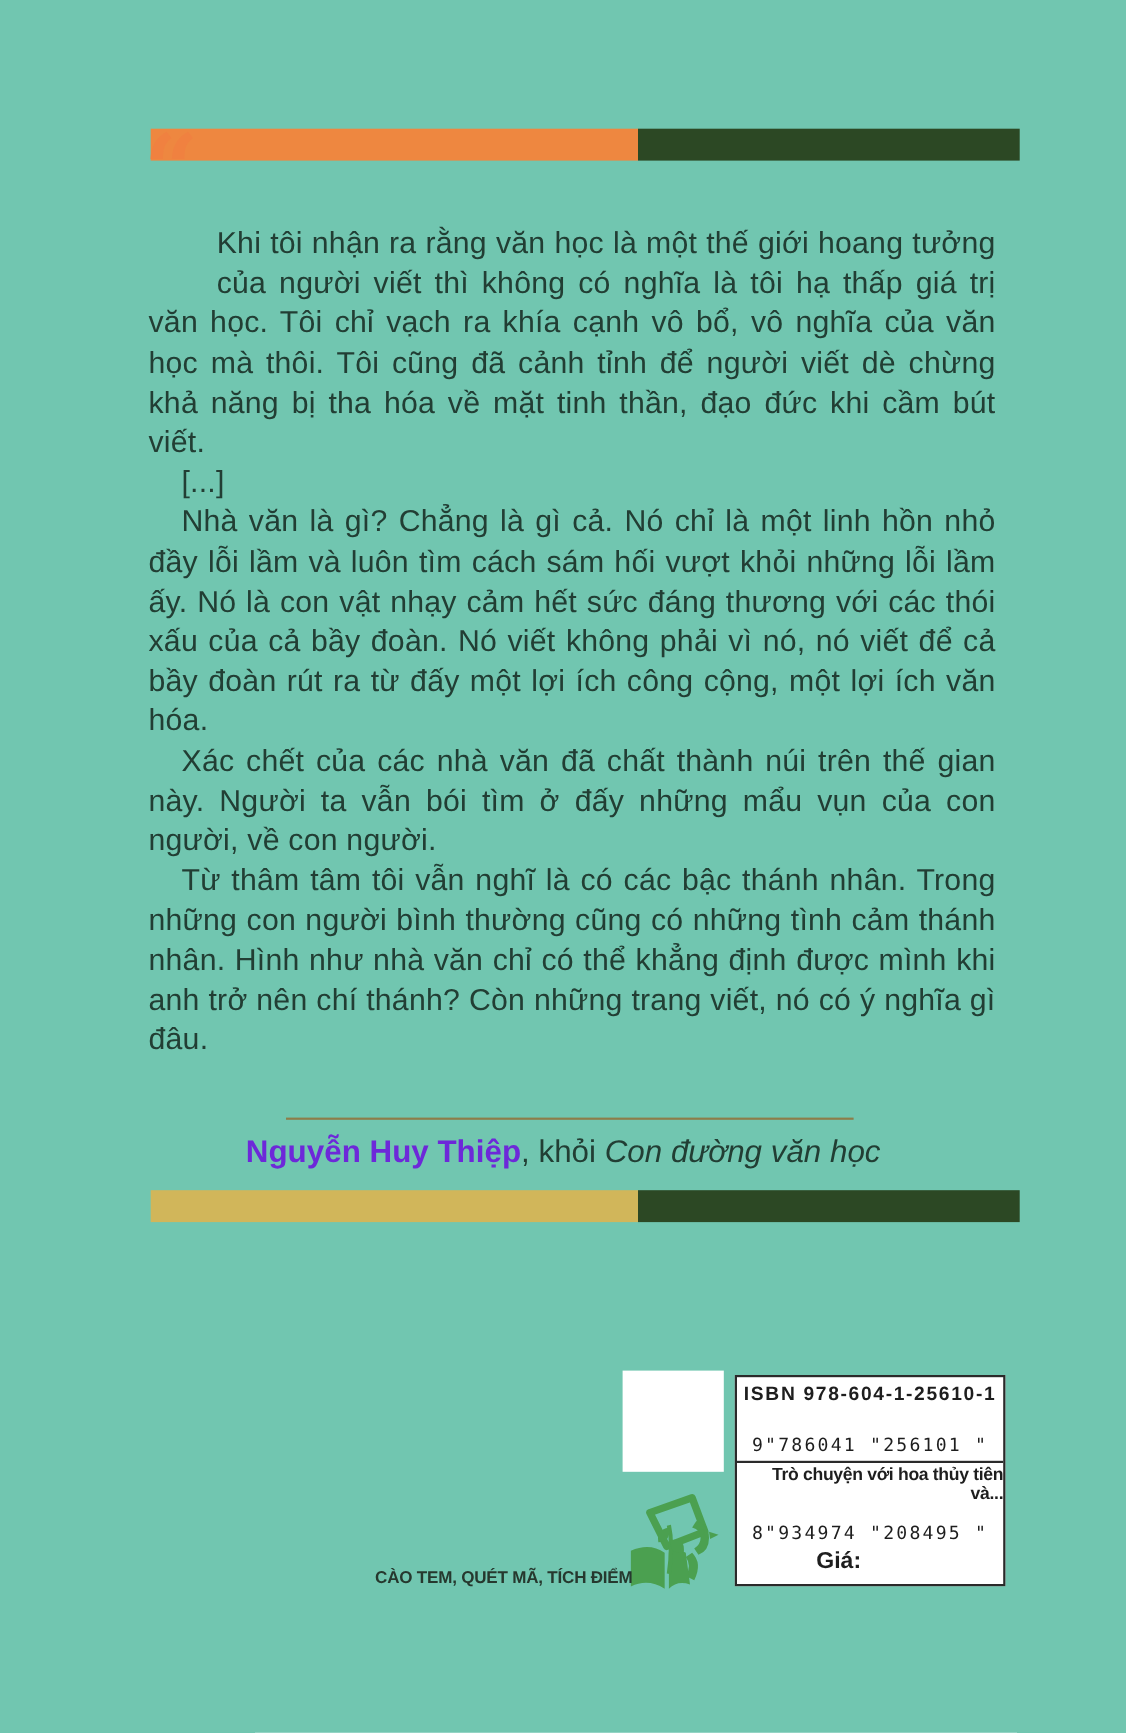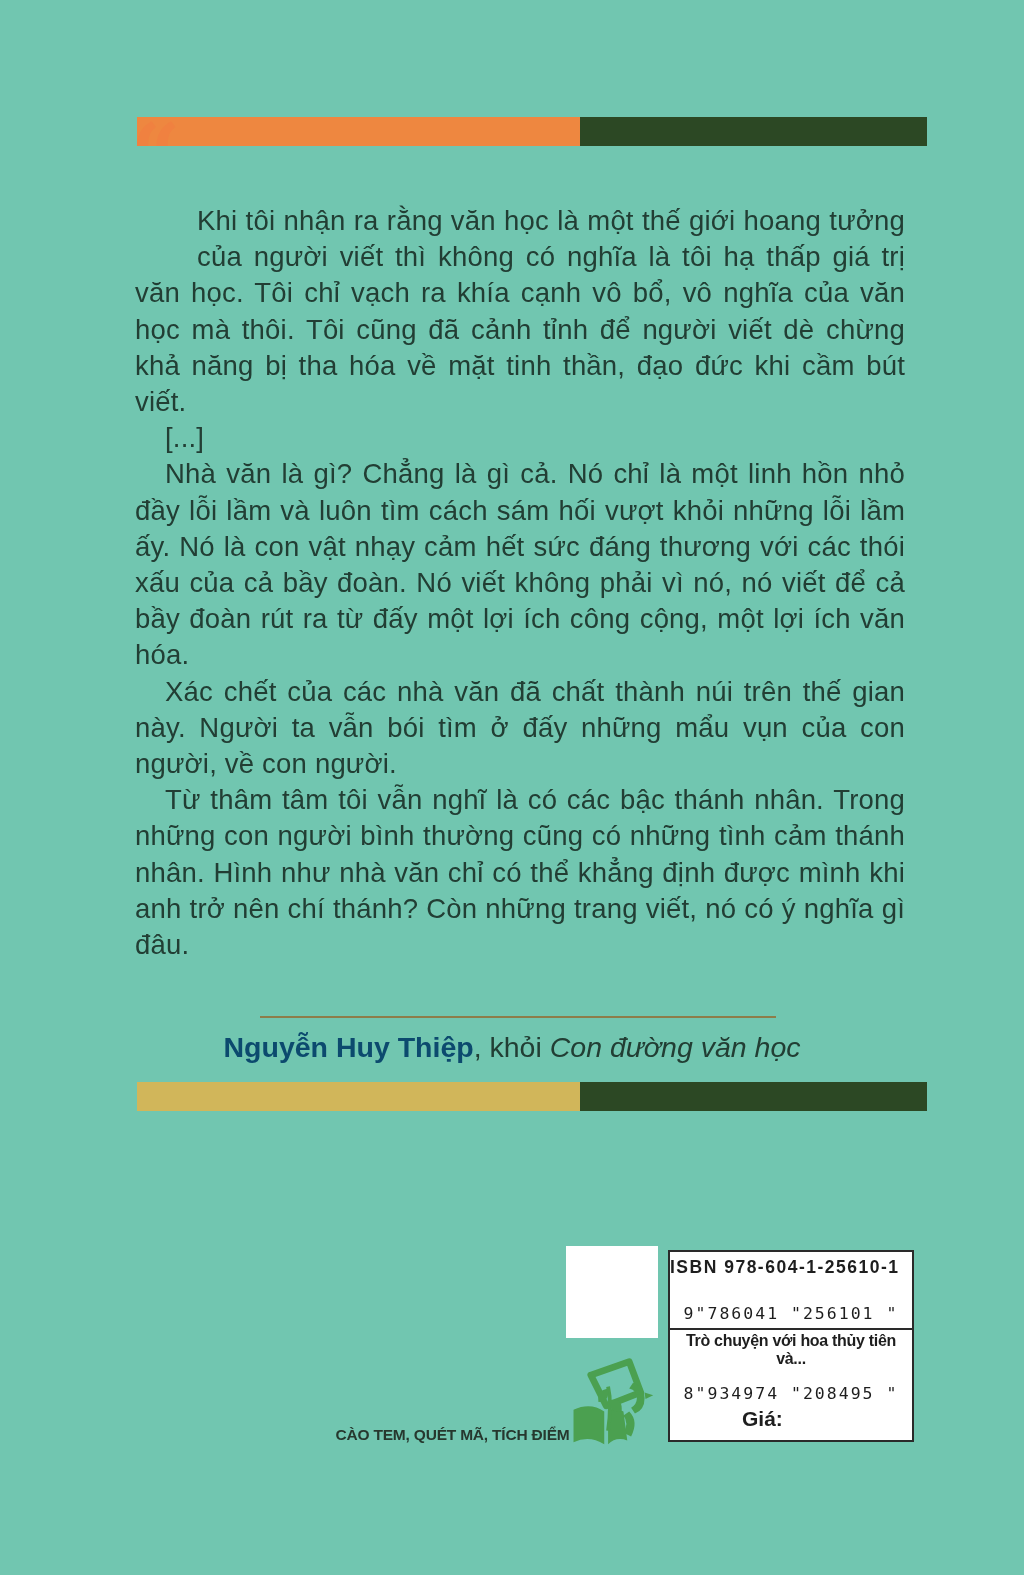--- a/index.html
+++ b/index.html
@@ -60,55 +60,55 @@
     position: absolute; left: 566px; top: 1246px;
     width: 92px; height: 92px; background: #ffffff;
   }
   .barcode-box {
     position: absolute; left: 668px; top: 1250px;
     width: 246px; height: 192px;
     background: #ffffff; border: 2px solid #2a2a2a;
     color: #1e1e1e;
   }
   .bb-isbn {
-    margin-top: 5px; 
+    margin-top: 5px; text-align: center;
     font-weight: bold; font-size: 17.5px; letter-spacing: 1.5px;
   }
   .bb-ean1 {
     position: absolute; top: 52px; left: 0; width: 100%;
     text-align: center;
     font-family: "DejaVu Sans Mono", monospace;
     font-size: 16.5px; letter-spacing: 2px;
   }
   .bb-rule {
     position: absolute; top: 76px; left: 0; width: 100%;
     border-top: 2px solid #2a2a2a;
   }
   .bb-title {
     position: absolute; top: 80px; left: 0; width: 100%;
-    text-align: center; font-weight: bold; font-size: 16px;
+    text-align: right; font-weight: bold; font-size: 16px;
     letter-spacing: -0.3px;
   }
   .bb-ean2 {
     position: absolute; top: 132px; left: 0; width: 100%;
     text-align: center;
     font-family: "DejaVu Sans Mono", monospace;
     font-size: 16.5px; letter-spacing: 2px;
   }
   .bb-price {
     position: absolute; top: 155px; left: 72px;
     font-weight: bold; font-size: 21px;
   }
   .publisher-logo {
     position: absolute; left: 562px; top: 1354px;
     width: 96px; height: 96px;
   }
   .loyalty {
     position: absolute; left: 330px; top: 1426px; width: 245px;
-    text-align: center; font-weight: bold; font-size: 15.5px;
+    text-align: right; font-weight: bold; font-size: 15.5px;
     letter-spacing: -0.2px;
     font-family: "Liberation Sans", sans-serif;
   }
 </style>
 </head>
 <body>
 
 <div class="page" style="background-color: rgb(113, 198, 176);">
 
   <div class="bar top">
@@ -123,21 +123,21 @@
     <p class="first">Khi tôi nhận ra rằng văn học là một thế giới hoang tưởng của người viết thì không có nghĩa là tôi hạ thấp giá trị văn học. Tôi chỉ vạch ra khía cạnh vô bổ, vô nghĩa của văn học mà thôi. Tôi cũng đã cảnh tỉnh để người viết dè chừng khả năng bị tha hóa về mặt tinh thần, đạo đức khi cầm bút viết.</p>
     <p>[...]</p>
     <p>Nhà văn là gì? Chẳng là gì cả. Nó chỉ là một linh hồn nhỏ đầy lỗi lầm và luôn tìm cách sám hối vượt khỏi những lỗi lầm ấy. Nó là con vật nhạy cảm hết sức đáng thương với các thói xấu của cả bầy đoàn. Nó viết không phải vì nó, nó viết để cả bầy đoàn rút ra từ đấy một lợi ích công cộng, một lợi ích văn hóa.</p>
     <p>Xác chết của các nhà văn đã chất thành núi trên thế gian này. Người ta vẫn bói tìm ở đấy những mẩu vụn của con người, về con người.</p>
     <p>Từ thâm tâm tôi vẫn nghĩ là có các bậc thánh nhân. Trong những con người bình thường cũng có những tình cảm thánh nhân. Hình như nhà văn chỉ có thể khẳng định được mình khi anh trở nên chí thánh? Còn những trang viết, nó có ý nghĩa gì đâu.</p>
   </div>
 
   <div class="divider" style="background-color: rgb(141, 125, 74);"></div>
 
   <div class="attribution" style="color: rgb(34, 62, 52);">
-    <span class="author" style="color: #0c4a6e;">Nguyễn Huy Thiệp</span><span>, khỏi </span><span class="work">Con đường văn học</span>
+    <span class="author" style="color: #6d28d9;">Nguyễn Huy Thiệp</span><span>, khỏi </span><span class="work">Con đường văn học</span>
   </div>
 
   <div class="bar bottom">
     <div class="seg-left" style="background-color: rgb(209, 182, 90);"></div>
     <div class="seg-right" style="background-color: rgb(44, 72, 36);"></div>
   </div>
 
   <div class="stamp-area"></div>
 
   <div class="barcode-box">

